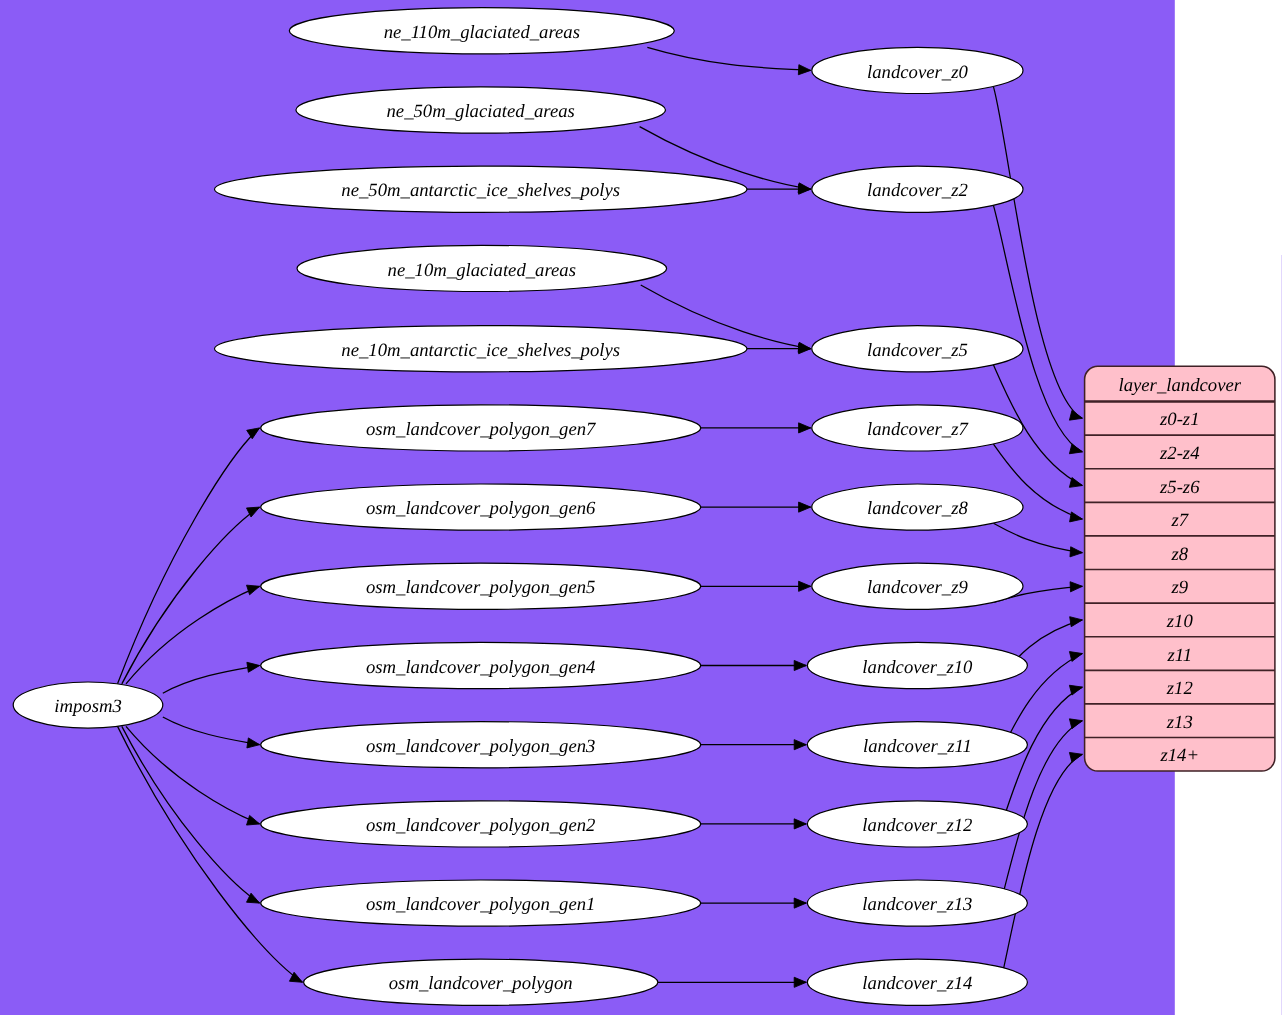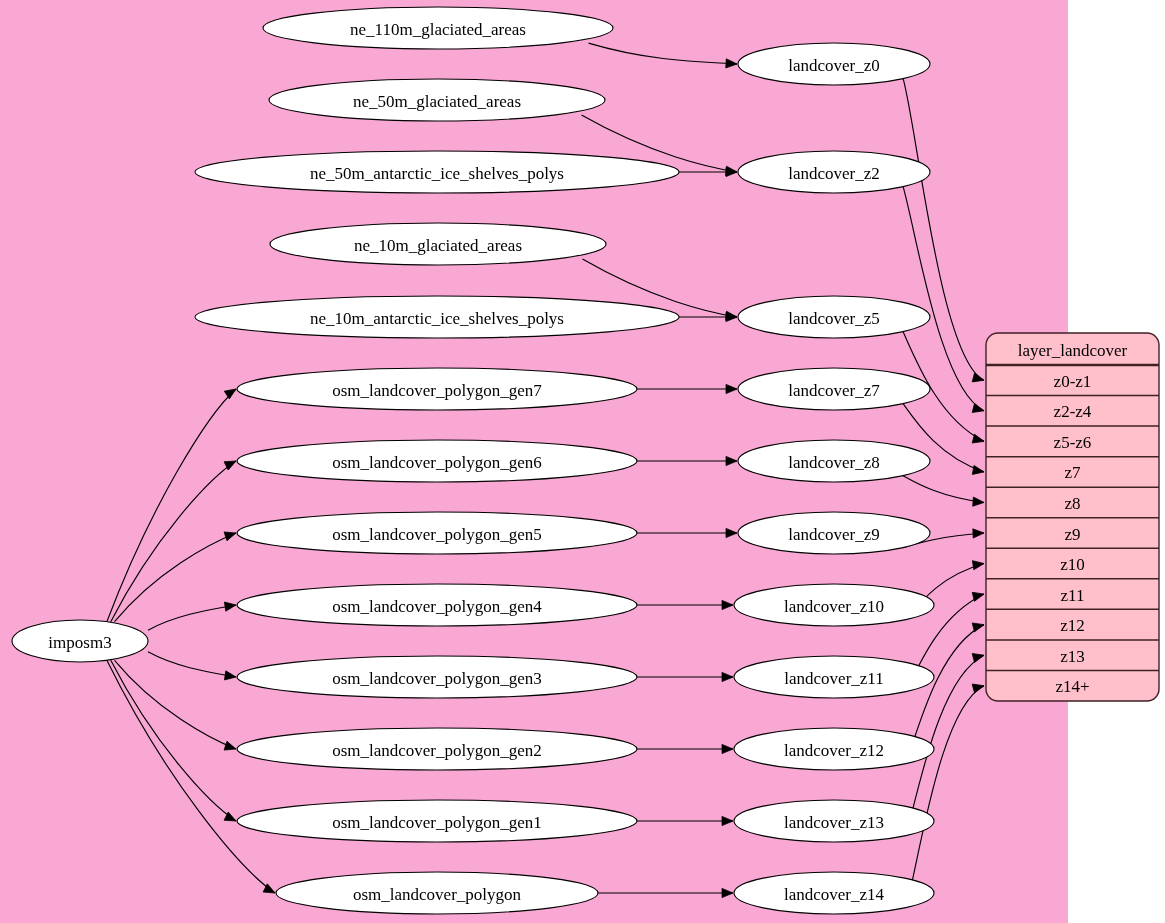--- a/index.html
+++ b/index.html
@@ -4,22 +4,23 @@
 <style>
   html, body {
     margin: 0;
     padding: 0;
     background: #ffffff;
   }
   #canvas {
     position: relative;
     width: 1068px;
     height: 923px;
-    background: #f9a8d4;
+    background: #8b5cf6;
     font-family: "Liberation Serif", "DejaVu Serif", serif;
+    font-style: italic;
   }
   svg#graph {
     position: absolute;
     top: 0; left: 0;
     width: 1165px;
     height: 923px;
   }
   .node-ellipse {
     fill: #ffffff;
     stroke: #000000;

